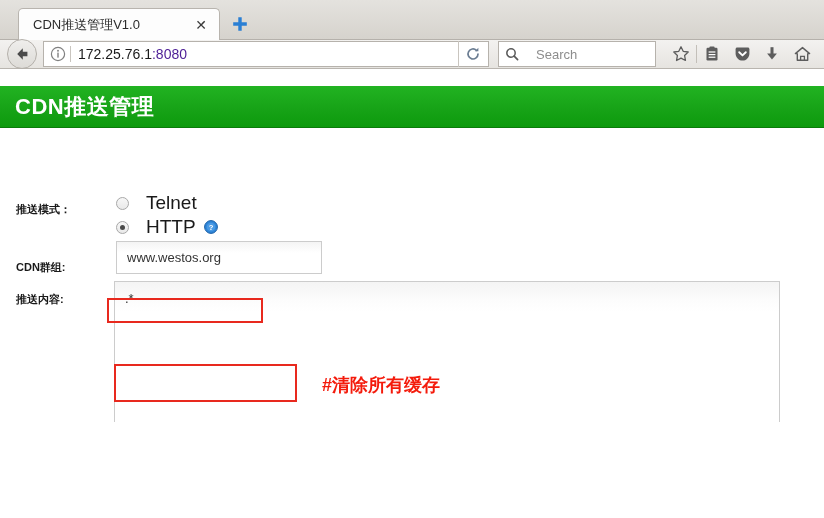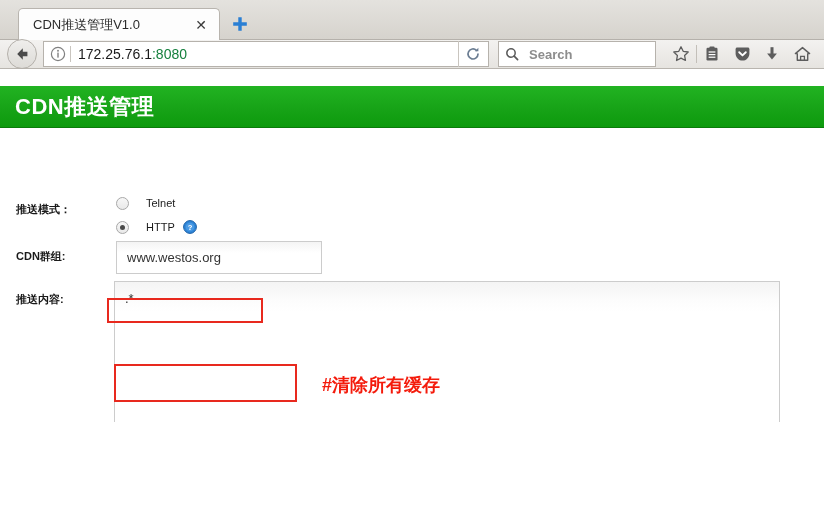--- a/index.html
+++ b/index.html
@@ -87,38 +87,38 @@
     border: 1px solid #b6b2ac;
     display: flex;
     align-items: center;
     padding: 0 2px 0 6px;
     max-width: 456px;
     position: relative;
   }
   .info-icon { width: 16px; height: 16px; flex:0 0 auto; margin-right:4px; }
   .url-sep { width:1px; height:16px; background:#c9c5bf; margin-right:7px; }
   .url-text { font-size: 14px; color: #1a1a1a; white-space: nowrap; }
-  .url-port { color: #15803d; }
+  .url-port { color: #4c1d95; }
   .reload-btn {
     width: 28px; height: 26px;
     border-left: 1px solid #c9c5bf;
     display: flex; align-items:center; justify-content:center;
     cursor: pointer;
     flex: 0 0 auto;
   }
   .searchbox {
     width: 158px; height: 26px;
     background: #ffffff;
     border: 1px solid #b6b2ac;
     display: flex; align-items: center;
     padding: 0 6px;
     margin-left: 9px;
     flex: 0 0 auto;
   }
-  .search-ph { font-size: 13px; color: #8d8d8d; margin-left: 10px; font-weight: bold; }
+  .search-ph { font-size: 13px; color: #8d8d8d; margin-left: 17px; }
   .navicons {
     display: flex; align-items: center;
     margin-left: 10px; gap: 0;
     flex: 0 0 auto;
   }
   .navicon {
     width: 30px; height: 30px;
     display: flex; align-items: center; justify-content: center;
     cursor: pointer;
   }
@@ -153,21 +153,21 @@
   }
   .form-label {
     position: absolute;
     left: 16px;
     font-size: 11px;
     font-weight: bold;
     color: #1a1a1a;
     white-space: nowrap;
   }
   .lbl-mode  { top: 74px; }
-  .lbl-group { top: 121px; }
+  .lbl-group { top: 132px; }
   .lbl-content { top: 164px; }
 
   .radio-group {
     position: absolute;
     left: 116px; top: 64px;
   }
   .radio-row {
     display: flex;
     align-items: center;
     height: 22px;
@@ -182,21 +182,21 @@
     flex: 0 0 auto;
     cursor: pointer;
   }
   .radio.checked::after {
     content: "";
     width: 5px; height: 5px;
     border-radius: 50%;
     background: #4a4a4a;
   }
   .radio-label {
-    font-size: 11px;
+    font-size: 19px;
     color: #1a1a1a;
     margin-left: 17px;
     white-space: nowrap;
   }
   .help-icon {
     margin-left: 8px;
     width: 14px; height: 14px;
     display:inline-block;
     cursor: pointer;
   }

